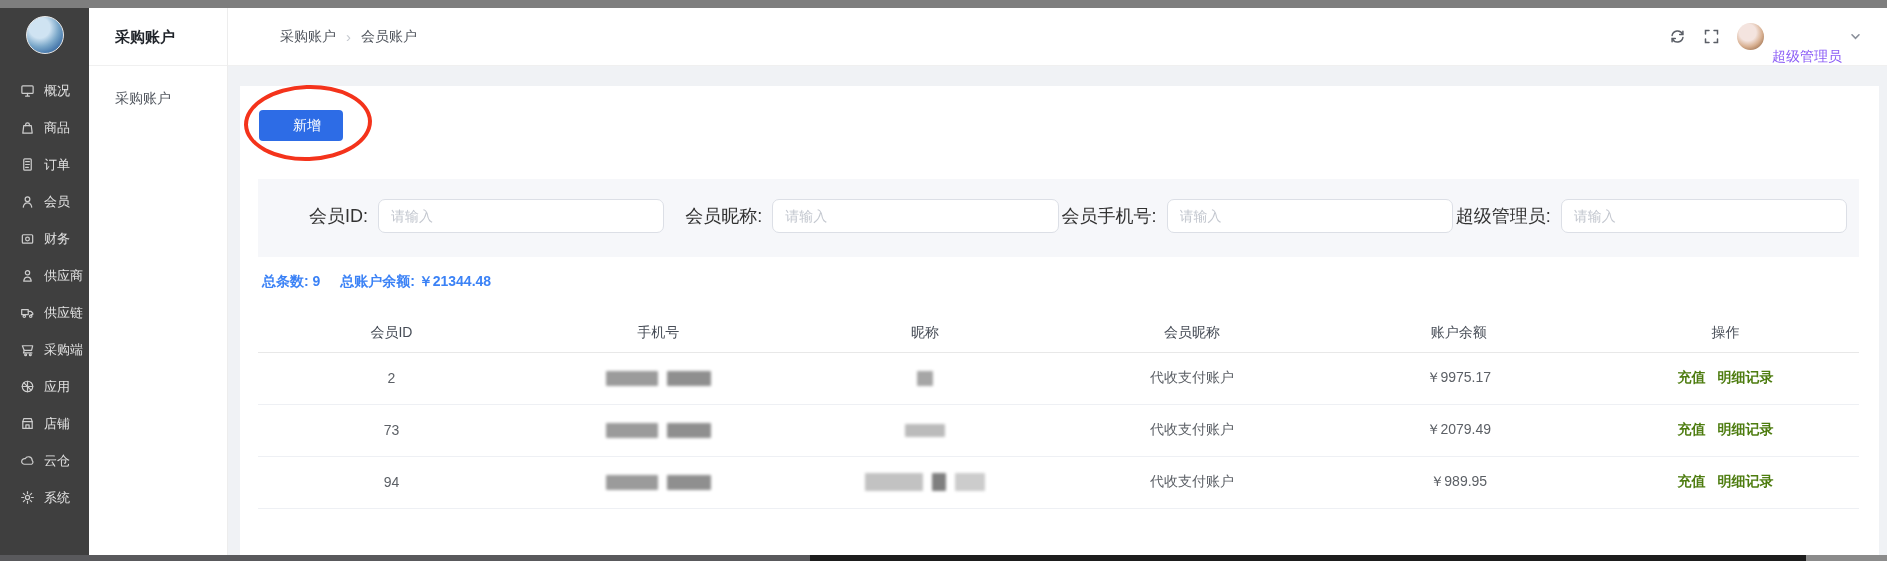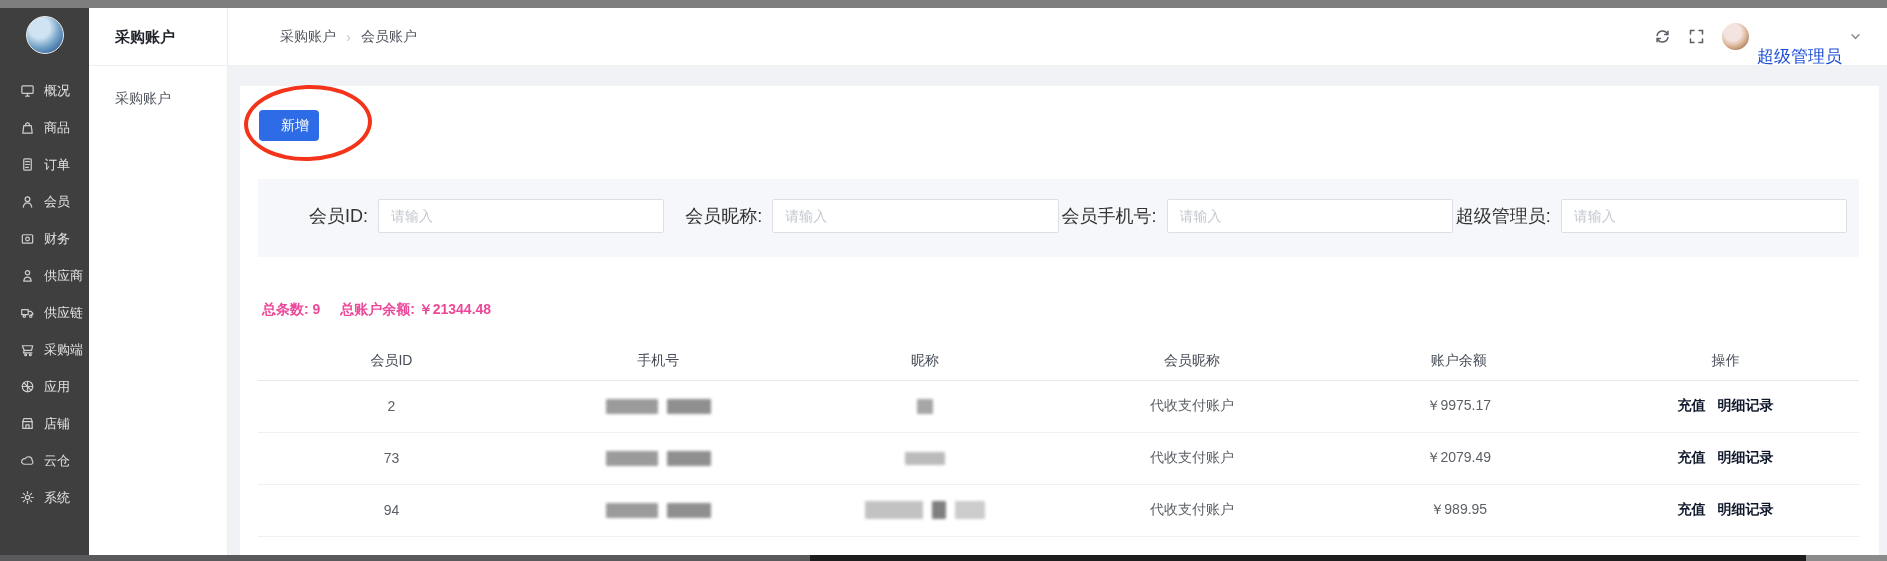--- a/index.html
+++ b/index.html
@@ -33,59 +33,59 @@
   .main { flex:1; display:flex; flex-direction:column; min-width:0; }
   .topbar { height:58px; flex:0 0 58px; background:#fff; border-bottom:1px solid #f0f0f0;
     display:flex; align-items:center; justify-content:space-between; padding:0 26px 0 52px; }
   .breadcrumb { display:flex; align-items:center; gap:10px; font-size:14px; color:#51565e; }
   .crumb-sep { color:#c5c9cf; font-size:15px; }
   .topbar-right { display:flex; align-items:center; gap:17px; }
   .tool-icon { width:17px; height:17px; stroke:#5a5e66; fill:none; stroke-width:1.5; stroke-linecap:round; cursor:pointer; }
   .user-chip { display:flex; align-items:center; gap:8px; cursor:pointer; }
   .user-avatar { width:27px; height:27px; border-radius:50%;
     background:radial-gradient(circle at 40% 35%, #f4e4df 0 35%, #d8b091 60%, #9c6f4e 85%, #6e4a33); }
-  .user-name { font-size:17px; color:#1d4ed8;margin-top:40px; }
+  .user-name { font-size:14px; color:#8b5cf6;margin-top:40px; }
   .caret { width:11px; height:11px; stroke:#8a8f99; fill:none; stroke-width:1.6; stroke-linecap:round; }
 
   .content { flex:1; padding:20px 8px 0 12px; overflow:hidden; }
   .card { background:#fff; height:100%; padding:24px 20px 0 18px; }
 
   
   .add-wrap { position:relative; display:inline-block; margin-left:1px; }
   .btn-primary { background:#2d6ce6; color:#fff; border:none; border-radius:4px; font-size:14px;
     cursor:pointer; font-family:inherit; }
-  .btn-add { width:60px; height:31px;padding-left:12px; }
+  .btn-add { width:84px; height:31px;padding-left:12px; }
   .annotation-ellipse { position:absolute; left:-15px; top:-25px; width:128px; height:76px;
     border:4px solid #f4331b; border-radius:50%; pointer-events:none; transform:rotate(-2deg); }
 
   
   .filter-panel { margin-top:38px; background:#f6f7fa; padding:20px 12px 24px 12px; }
   .fields-row { display:flex; }
   .field { flex:1; display:flex; align-items:center; min-width:0; }
   .field-label { flex:0 0 108px; text-align:right; padding-right:10px; font-size:18px; color:#333; white-space:nowrap; }
-  .field input { flex:1; height:34px; border:1px solid #dcdfe6; border-radius:2px; background:#fff;
+  .field input { flex:1; height:34px; border:1px solid #dcdfe6; border-radius:7px; background:#fff;
     padding:0 12px; font-size:14px; color:#333; outline:none; min-width:0; font-family:inherit; }
   .field input::placeholder { color:#c3c7cf; }
   .btn-row { margin-top:22px; margin-left:118px; display:flex; align-items:center; }
   .btn-search { width:66px; height:34px; font-weight:bold; }
   .reset-link { margin-left:20px; color:#2468f2; font-size:14px; font-weight:bold; cursor:pointer; text-decoration:none; }
 
   
-  .summary { margin-top:44px; padding-left:4px; font-size:14px; font-weight:bold; color:#ec4899; }
+  .summary { margin-top:16px; padding-left:4px; font-size:14px; font-weight:bold; color:#3b82f6; }
   .summary .sp { display:inline-block; width:12px; }
 
   
   .acct-table { width:100%; margin-top:23px; border-collapse:collapse; table-layout:fixed; }
   .acct-table th { height:38px; font-size:14px; font-weight:normal; color:#464c56; text-align:center;
     border-bottom:1px solid #e8e8e8; }
   .acct-table td { height:52px; font-size:14px; color:#5c6066; text-align:center;
     border-bottom:1px solid #eef0f4; }
   .blur-wrap { display:flex; justify-content:center; align-items:center; gap:9px; }
   .blur-block { display:inline-block; border-radius:1px; filter:blur(1.6px); }
-  .op-link { color:#0f172a; font-weight:bold; cursor:pointer; text-decoration:none; }
+  .op-link { color:#4d7c0f; font-weight:bold; cursor:pointer; text-decoration:none; }
   .op-link + .op-link { margin-left:12px;margin-top:38px; }
 </style>
 </head>
 <body>
 
 <div class="top-strip"></div>
 
 <div class="app">
 
   <aside class="sidebar">

